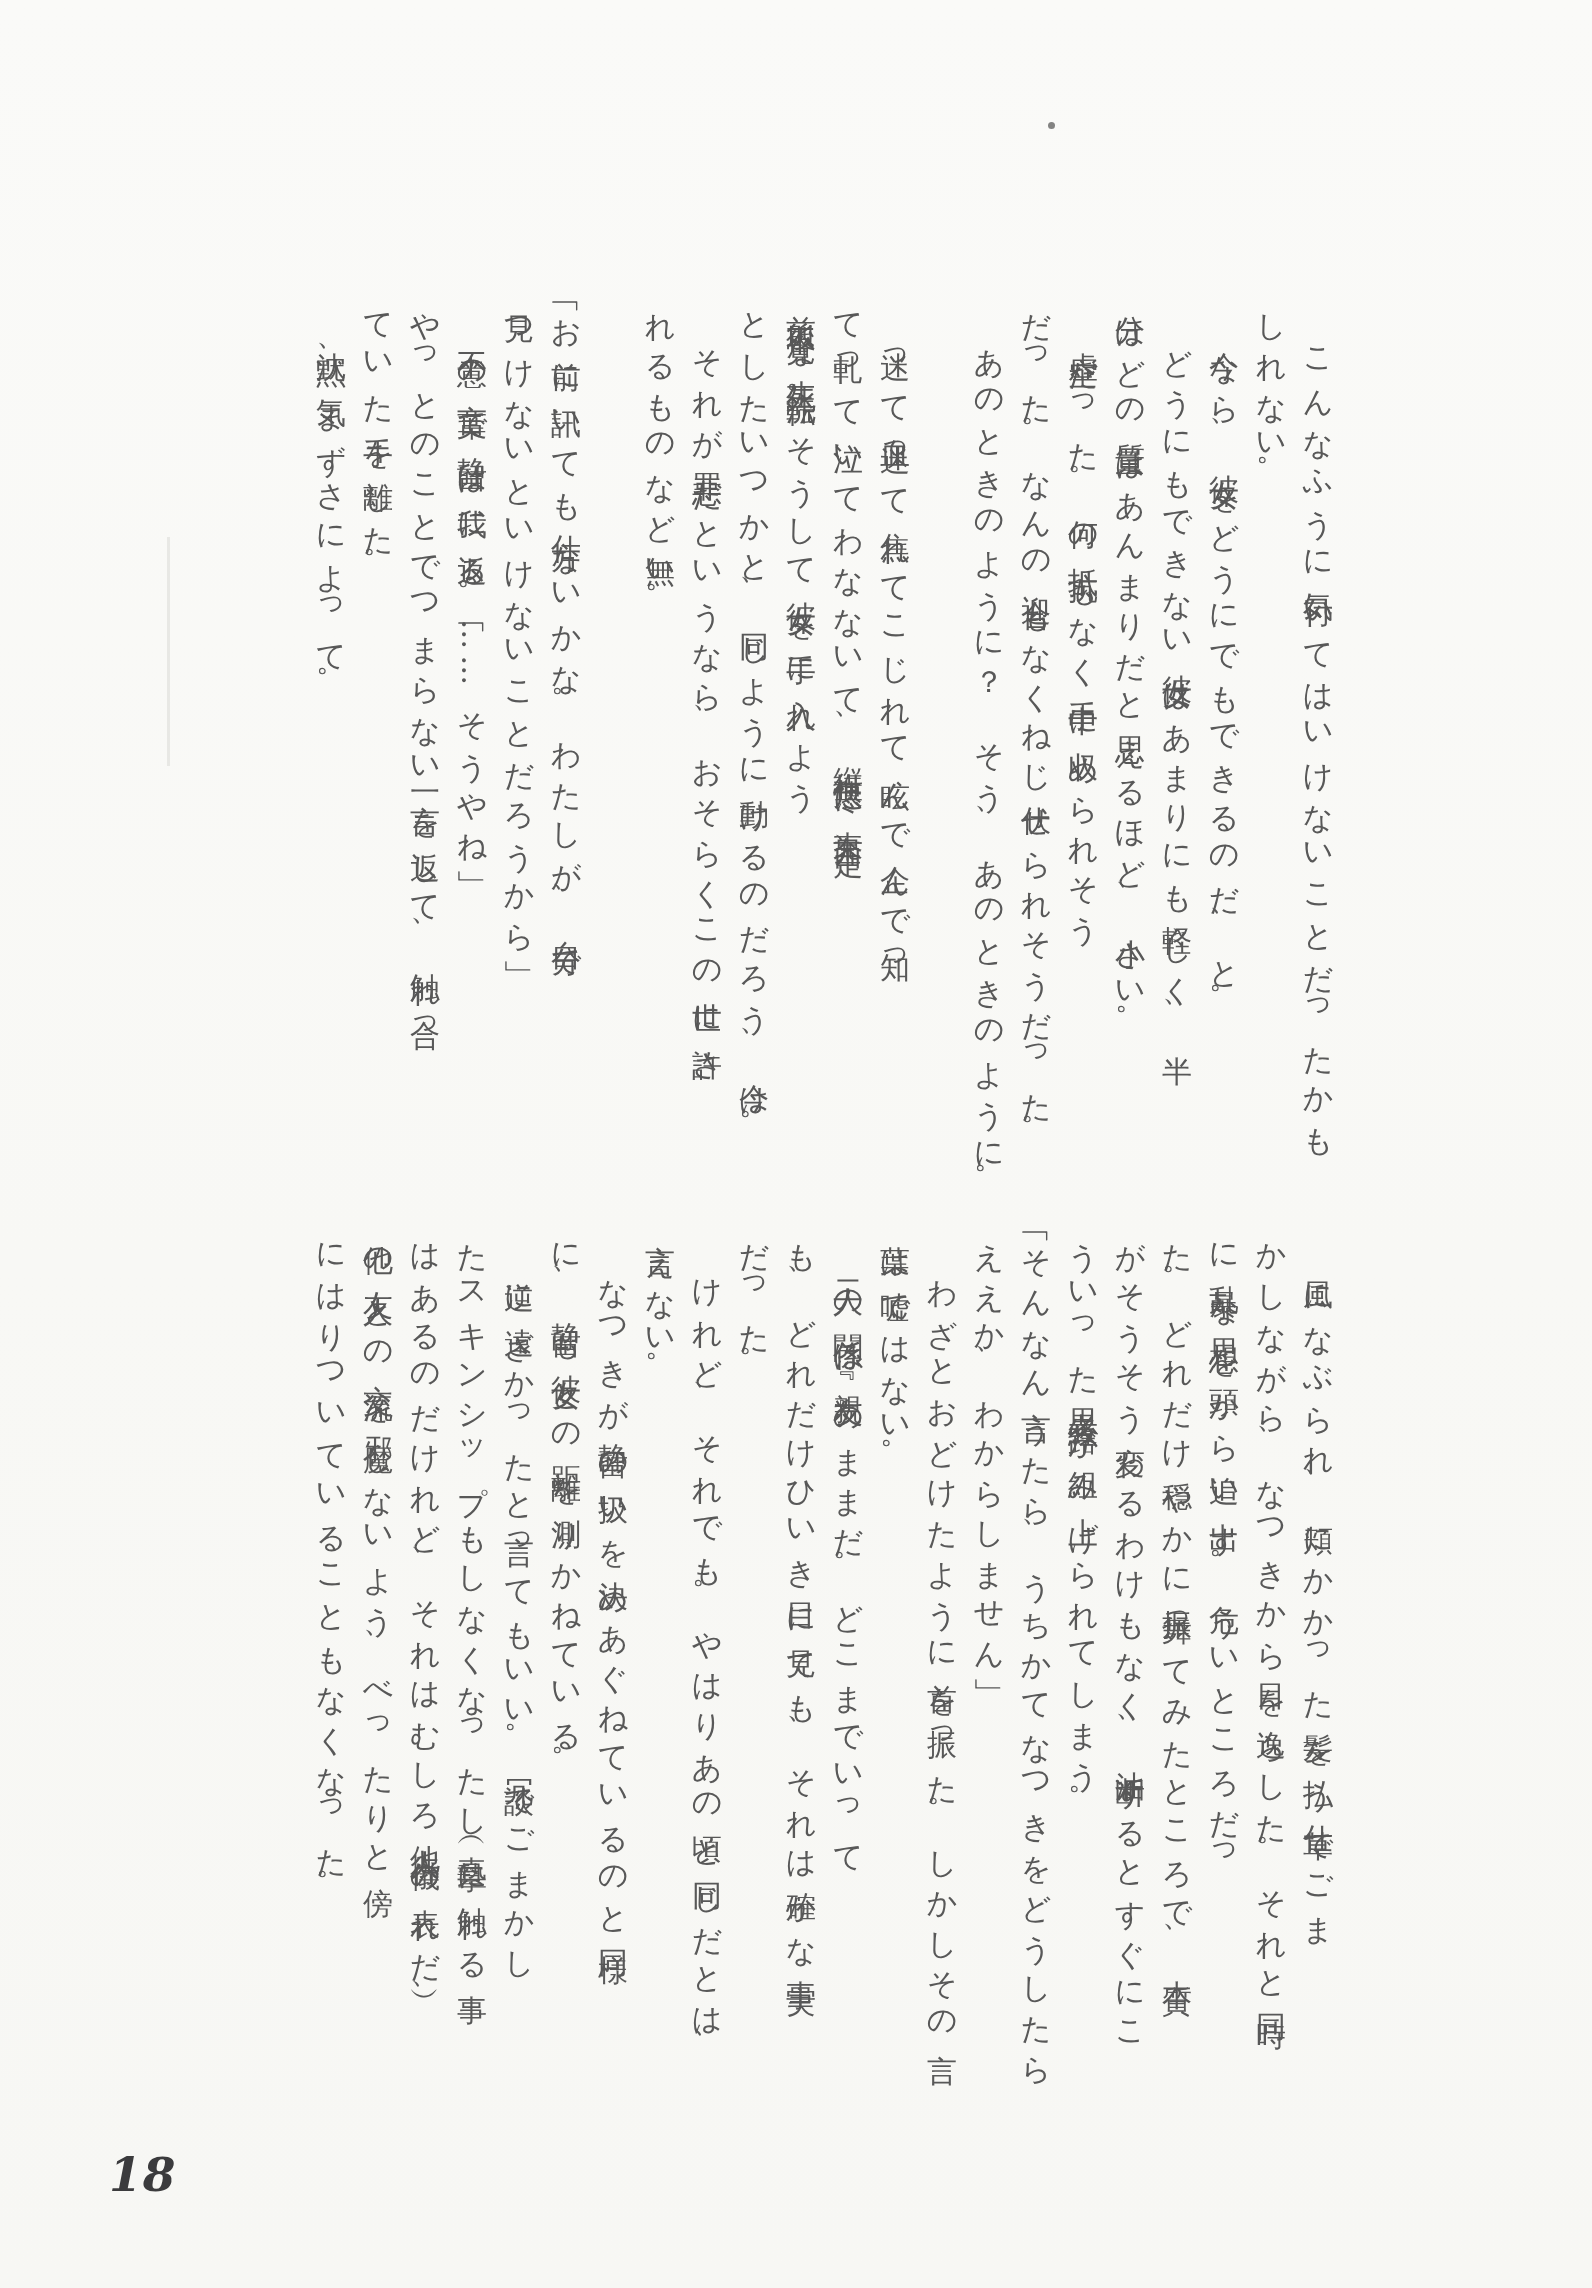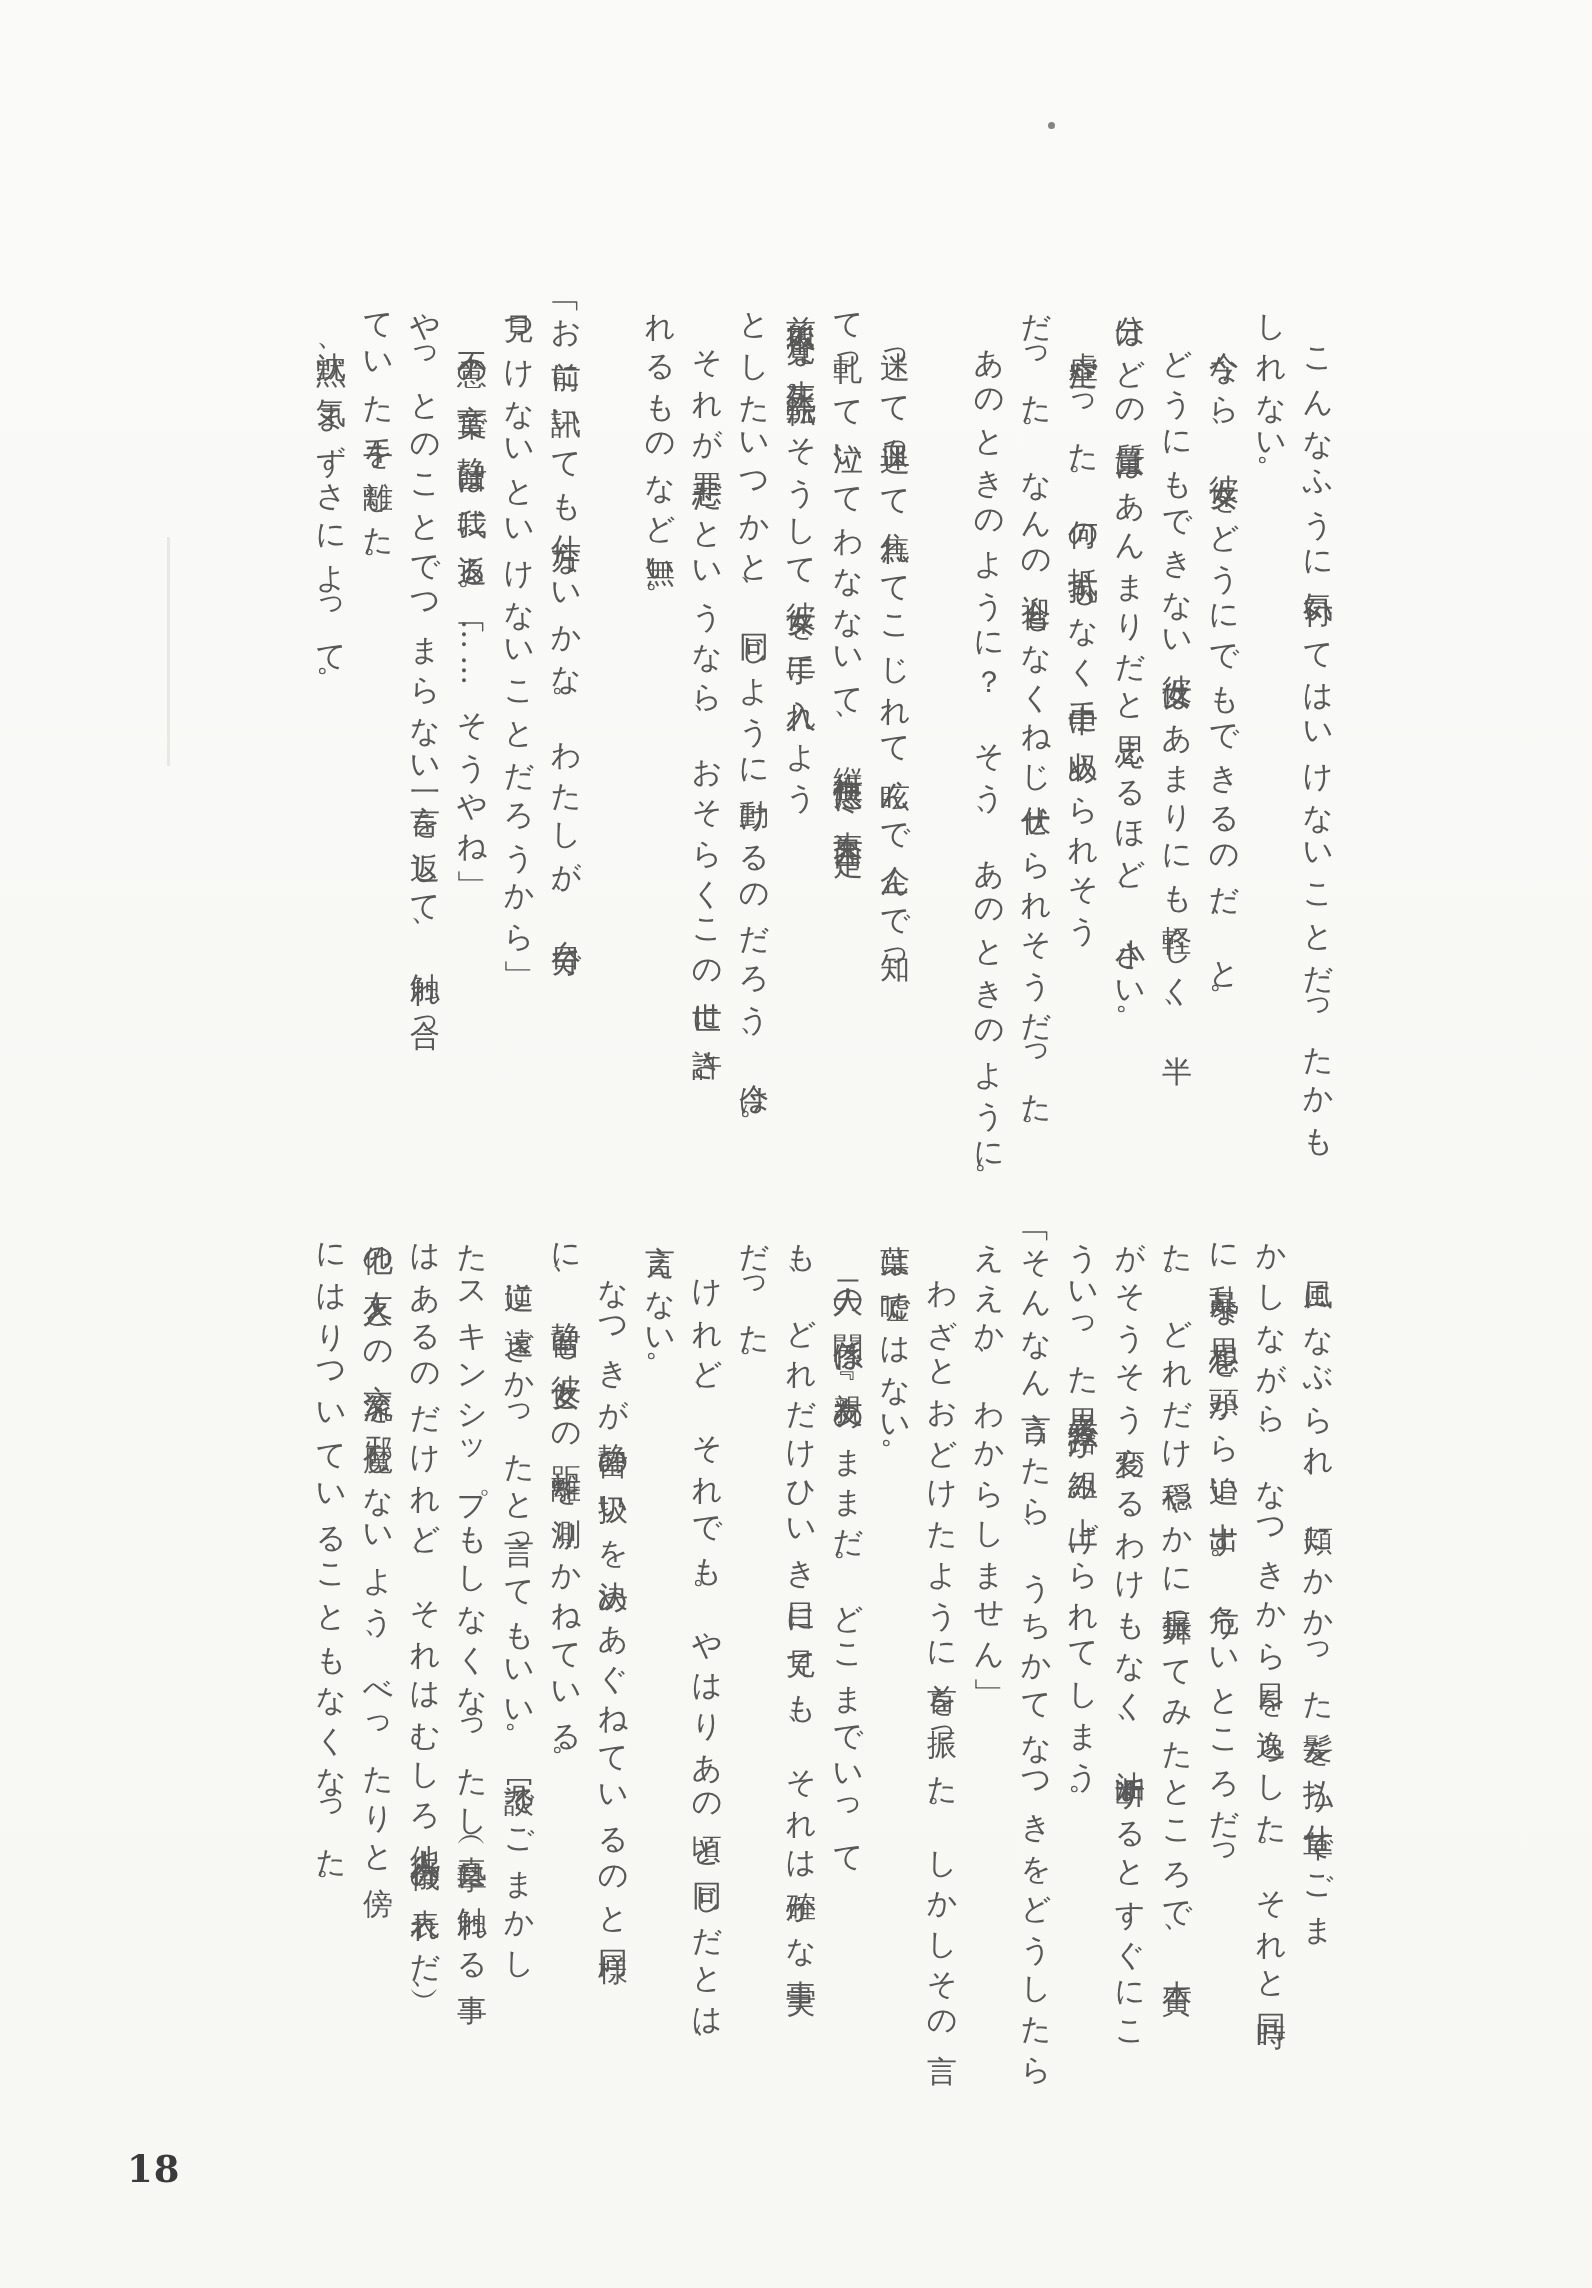--- a/index.html
+++ b/index.html
@@ -37,26 +37,27 @@
     width: 47px;
     line-height: 47px;
     font-size: 30px;
     letter-spacing: 6px;
     color: var(--ink);
     white-space: nowrap;
     text-align: start;
   }
   .page-number {
     position: absolute;
-    left: 127px;
+    left: 109px;
     top: 2147px;
-    font-size: 37px;
+    font-size: 47px;
     font-weight: 700;
     color: var(--page-num-ink);
     letter-spacing: 1px;
+    font-style: italic;
   }
   .speck {
     position: absolute;
     left: 1048px;
     top: 122px;
     width: 7px;
     height: 7px;
     border-radius: 50%;
     background: #6d6d6d;
     opacity: 0.85;

